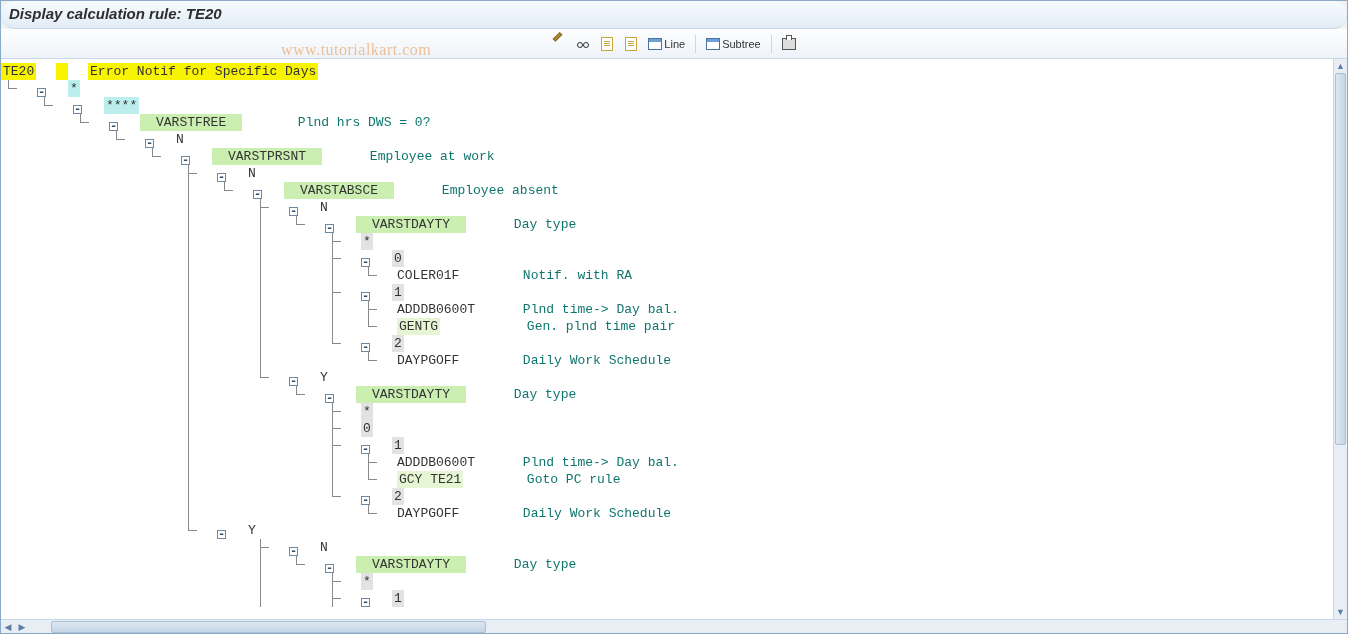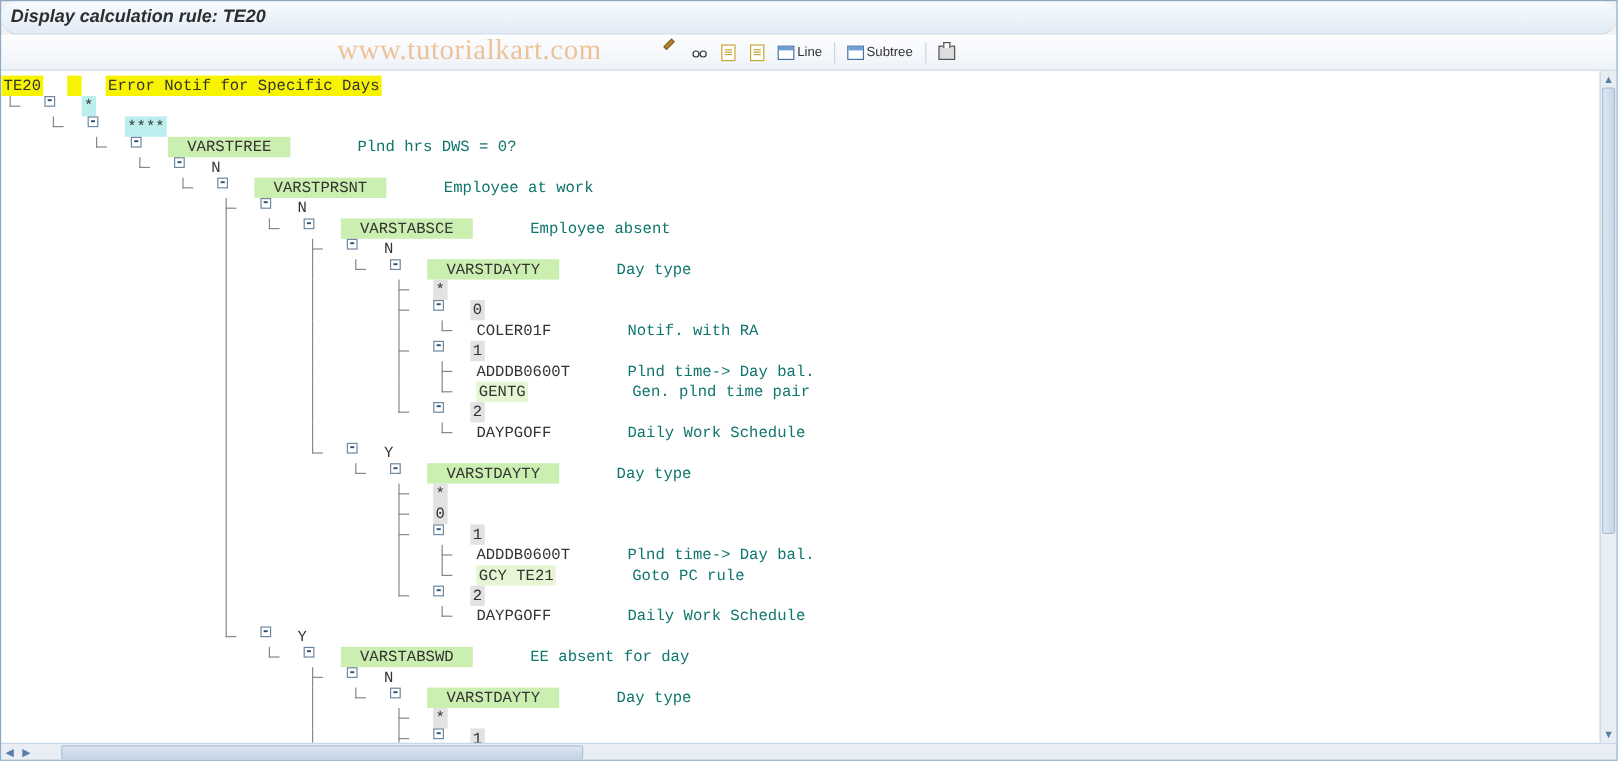--- a/index.html
+++ b/index.html
@@ -107,21 +107,21 @@
     cursor: pointer; flex: 0 0 auto;
     margin: 0 1px;
   }
   .h-scroll .track { flex: 1 1 auto; position: relative; height: 12px; }
   .h-scroll .thumb {
     position: absolute; left: 22px; top: 0; bottom: 0; width: 33%;
     background: linear-gradient(to bottom,#dde7f1,#c4d5e6);
     border: 1px solid #aac0d6; border-radius: 2px;
   }
 
-  .line { height: 17px; display: flex; align-items: flex-start; gap: 20px; }
+  .line { height: 17px; display: flex; align-items: flex-end; gap: 20px; }
   .indent-unit {
     display:inline-block;
     width: 16px; height: 17px;
     position: relative;
     flex: 0 0 auto;
   }
   .indent-unit.v::before {
     content:"";
     position: absolute;
     left: 7px; top: 0; bottom: 0;
@@ -168,23 +168,23 @@
   .minus::before { content: "-"; position: relative; top: -1px; }
   .hl-yellow { background: #f8f400; padding: 0 2px; }
   .hl-cyan   { background: #bdeeee; padding: 0 2px; }
   .hl-green  { background: #cbeeb1; padding: 0 16px; }
   .hl-lgreen { background: #e6f5d3; padding: 0 2px; }
   .hl-gray   { background: #e2e2e2; padding: 0 2px; }
   .mono { font-family: "Courier New", monospace; white-space: pre; }
   .lbl { color: #0f766e; }
   .watermark {
     position: absolute;
-    top: 28px; left: 280px;
+    top: 40px; left: 280px;
     font-family: Georgia, 'Times New Roman', serif;
-    font-size: 24px;
+    font-size: 16px;
     color: rgba(232,150,70,0.55);
     letter-spacing: 0.5px;
     pointer-events: none;
     font-weight: 500;
   }
 
   
   .ic { width:14px; height:14px; display:inline-block; position:relative; }
   .ic-pencil::before{
     content:""; position:absolute; left:2px; top:2px;
@@ -619,33 +619,20 @@
       <span class="indent-unit"></span>
         <span class="indent-unit"></span>
         <span class="indent-unit"></span>
         <span class="indent-unit"></span>
         <span class="indent-unit"></span>
       <span class="indent-unit ell"></span>
       <span class="minus"></span>
       <span class="mono">Y</span>
     </div>
 
-    <div class="line">
-      <span class="indent-unit"></span>
-        <span class="indent-unit"></span>
-        <span class="indent-unit"></span>
-        <span class="indent-unit"></span>
-        <span class="indent-unit"></span>
-      <span class="indent-unit"></span>
-      <span class="indent-unit ell"></span>
-      <span class="minus"></span>
-      <span class="mono hl-green">VARSTABSWD</span>
-      <span class="mono"> </span>
-      <span class="mono lbl">EE absent for day</span>
-    </div>
 
     <div class="line">
       <span class="indent-unit"></span>
         <span class="indent-unit"></span>
         <span class="indent-unit"></span>
         <span class="indent-unit"></span>
         <span class="indent-unit"></span>
       <span class="indent-unit"></span>
         <span class="indent-unit"></span>
       <span class="indent-unit tee"></span>

